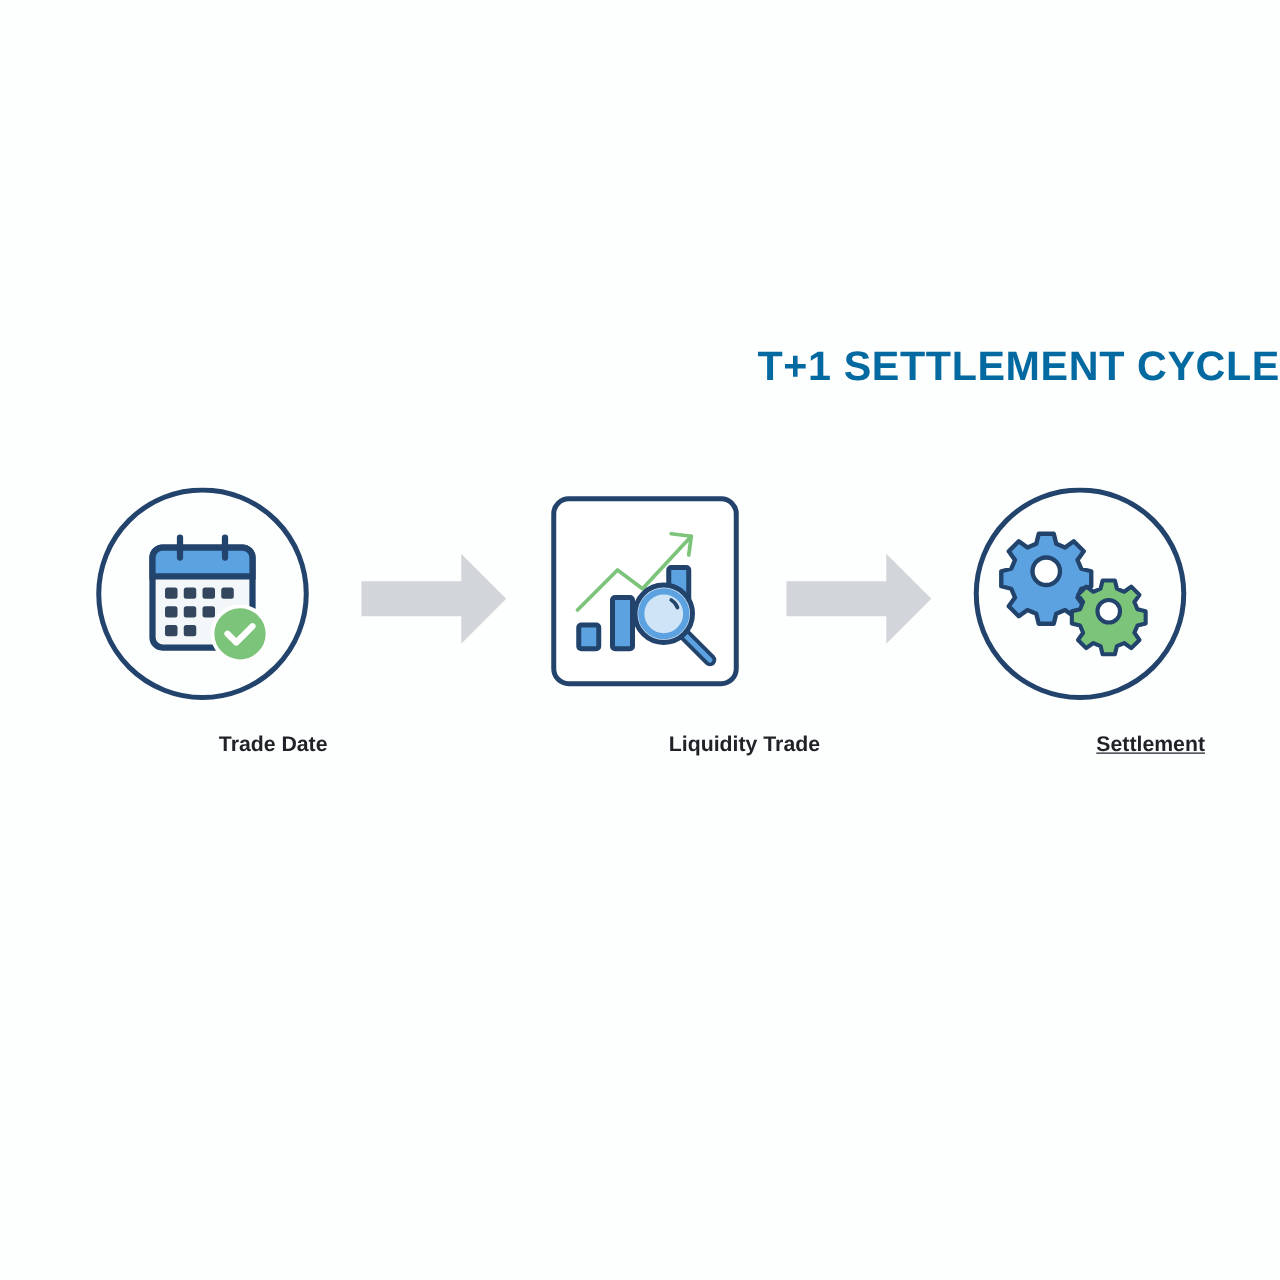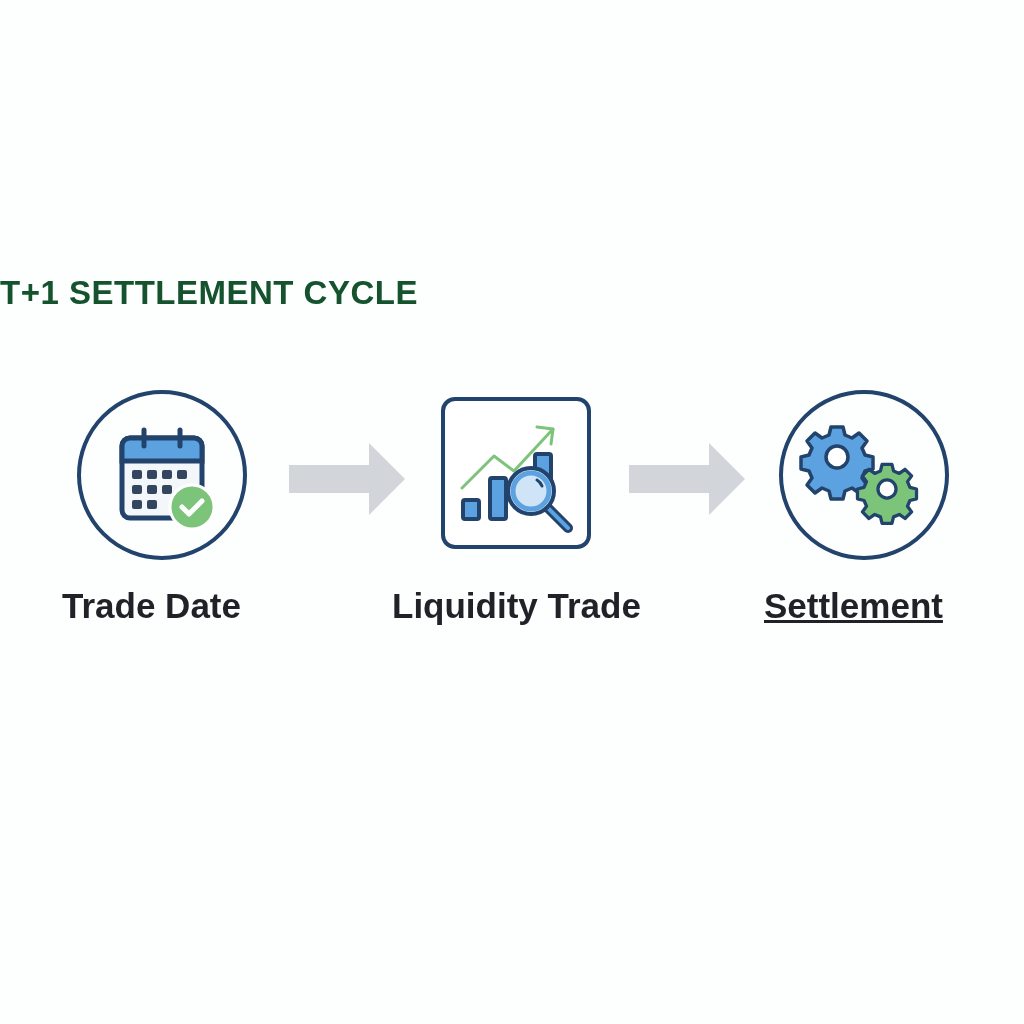--- a/index.html
+++ b/index.html
@@ -5,27 +5,27 @@
     html, body { margin: 0; padding: 0; }
     body {
       width: 1024px; height: 1024px;
       background: #fdfefe;
       position: relative;
       overflow: hidden;
       font-family: "Liberation Sans", sans-serif;
     }
     .title {
       position: absolute; left: 0; width: 1024px; top: 274px;
-      text-align: left; font-weight: bold; font-size: 33px;
-      color: #14532d; letter-spacing: 0.5px;
+      text-align: right; font-weight: bold; font-size: 33px;
+      color: #0369a1; letter-spacing: 0.5px;
     }
     .icon-wrap { position: absolute; }
     .label {
-      position: absolute; font-weight: bold; font-size: 35px; color: #1f2328;
-      text-align: left; white-space: nowrap;
+      position: absolute; font-weight: bold; font-size: 17px; color: #1f2328;
+      text-align: right; white-space: nowrap;
     }
     .arrow { position: absolute; }
   </style>
 </head>
 <body>
 
 <div class="title">T+1 SETTLEMENT CYCLE</div>
 
 <div class="icon-wrap" style="left:76px; top:390px; width:172px; height:170px;">
   <svg width="172" height="170" viewBox="0 0 172 170">

